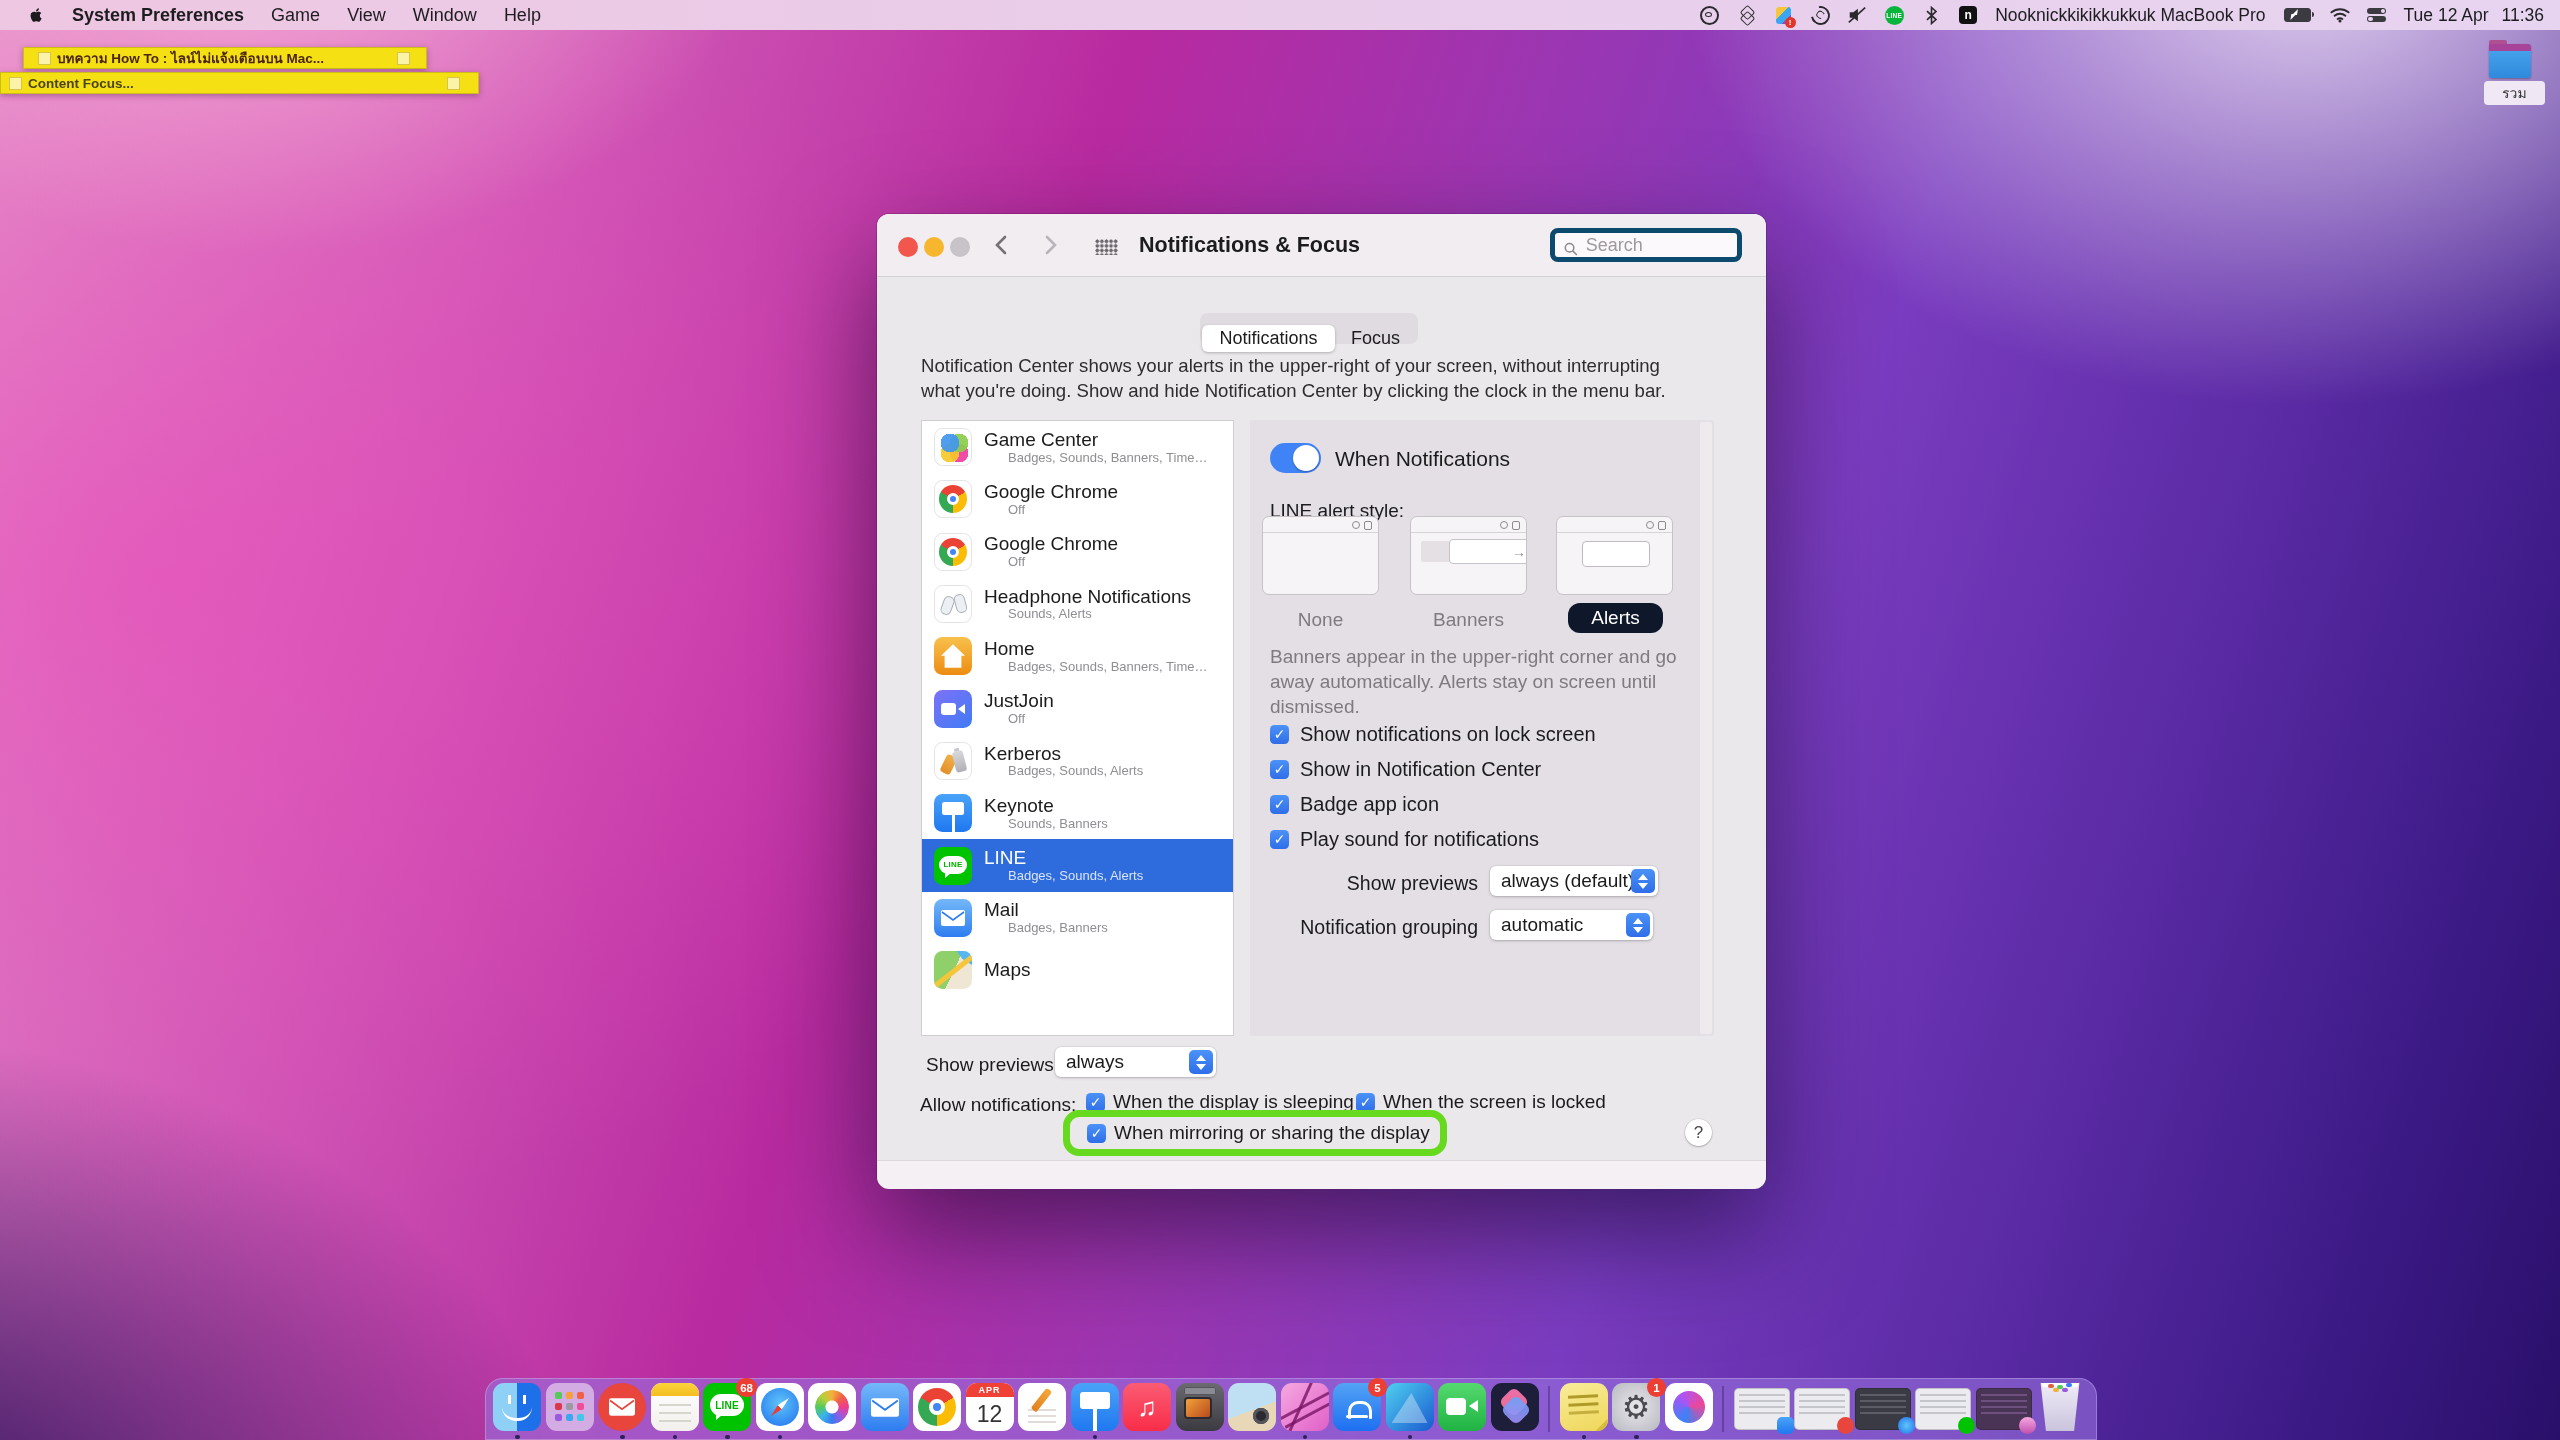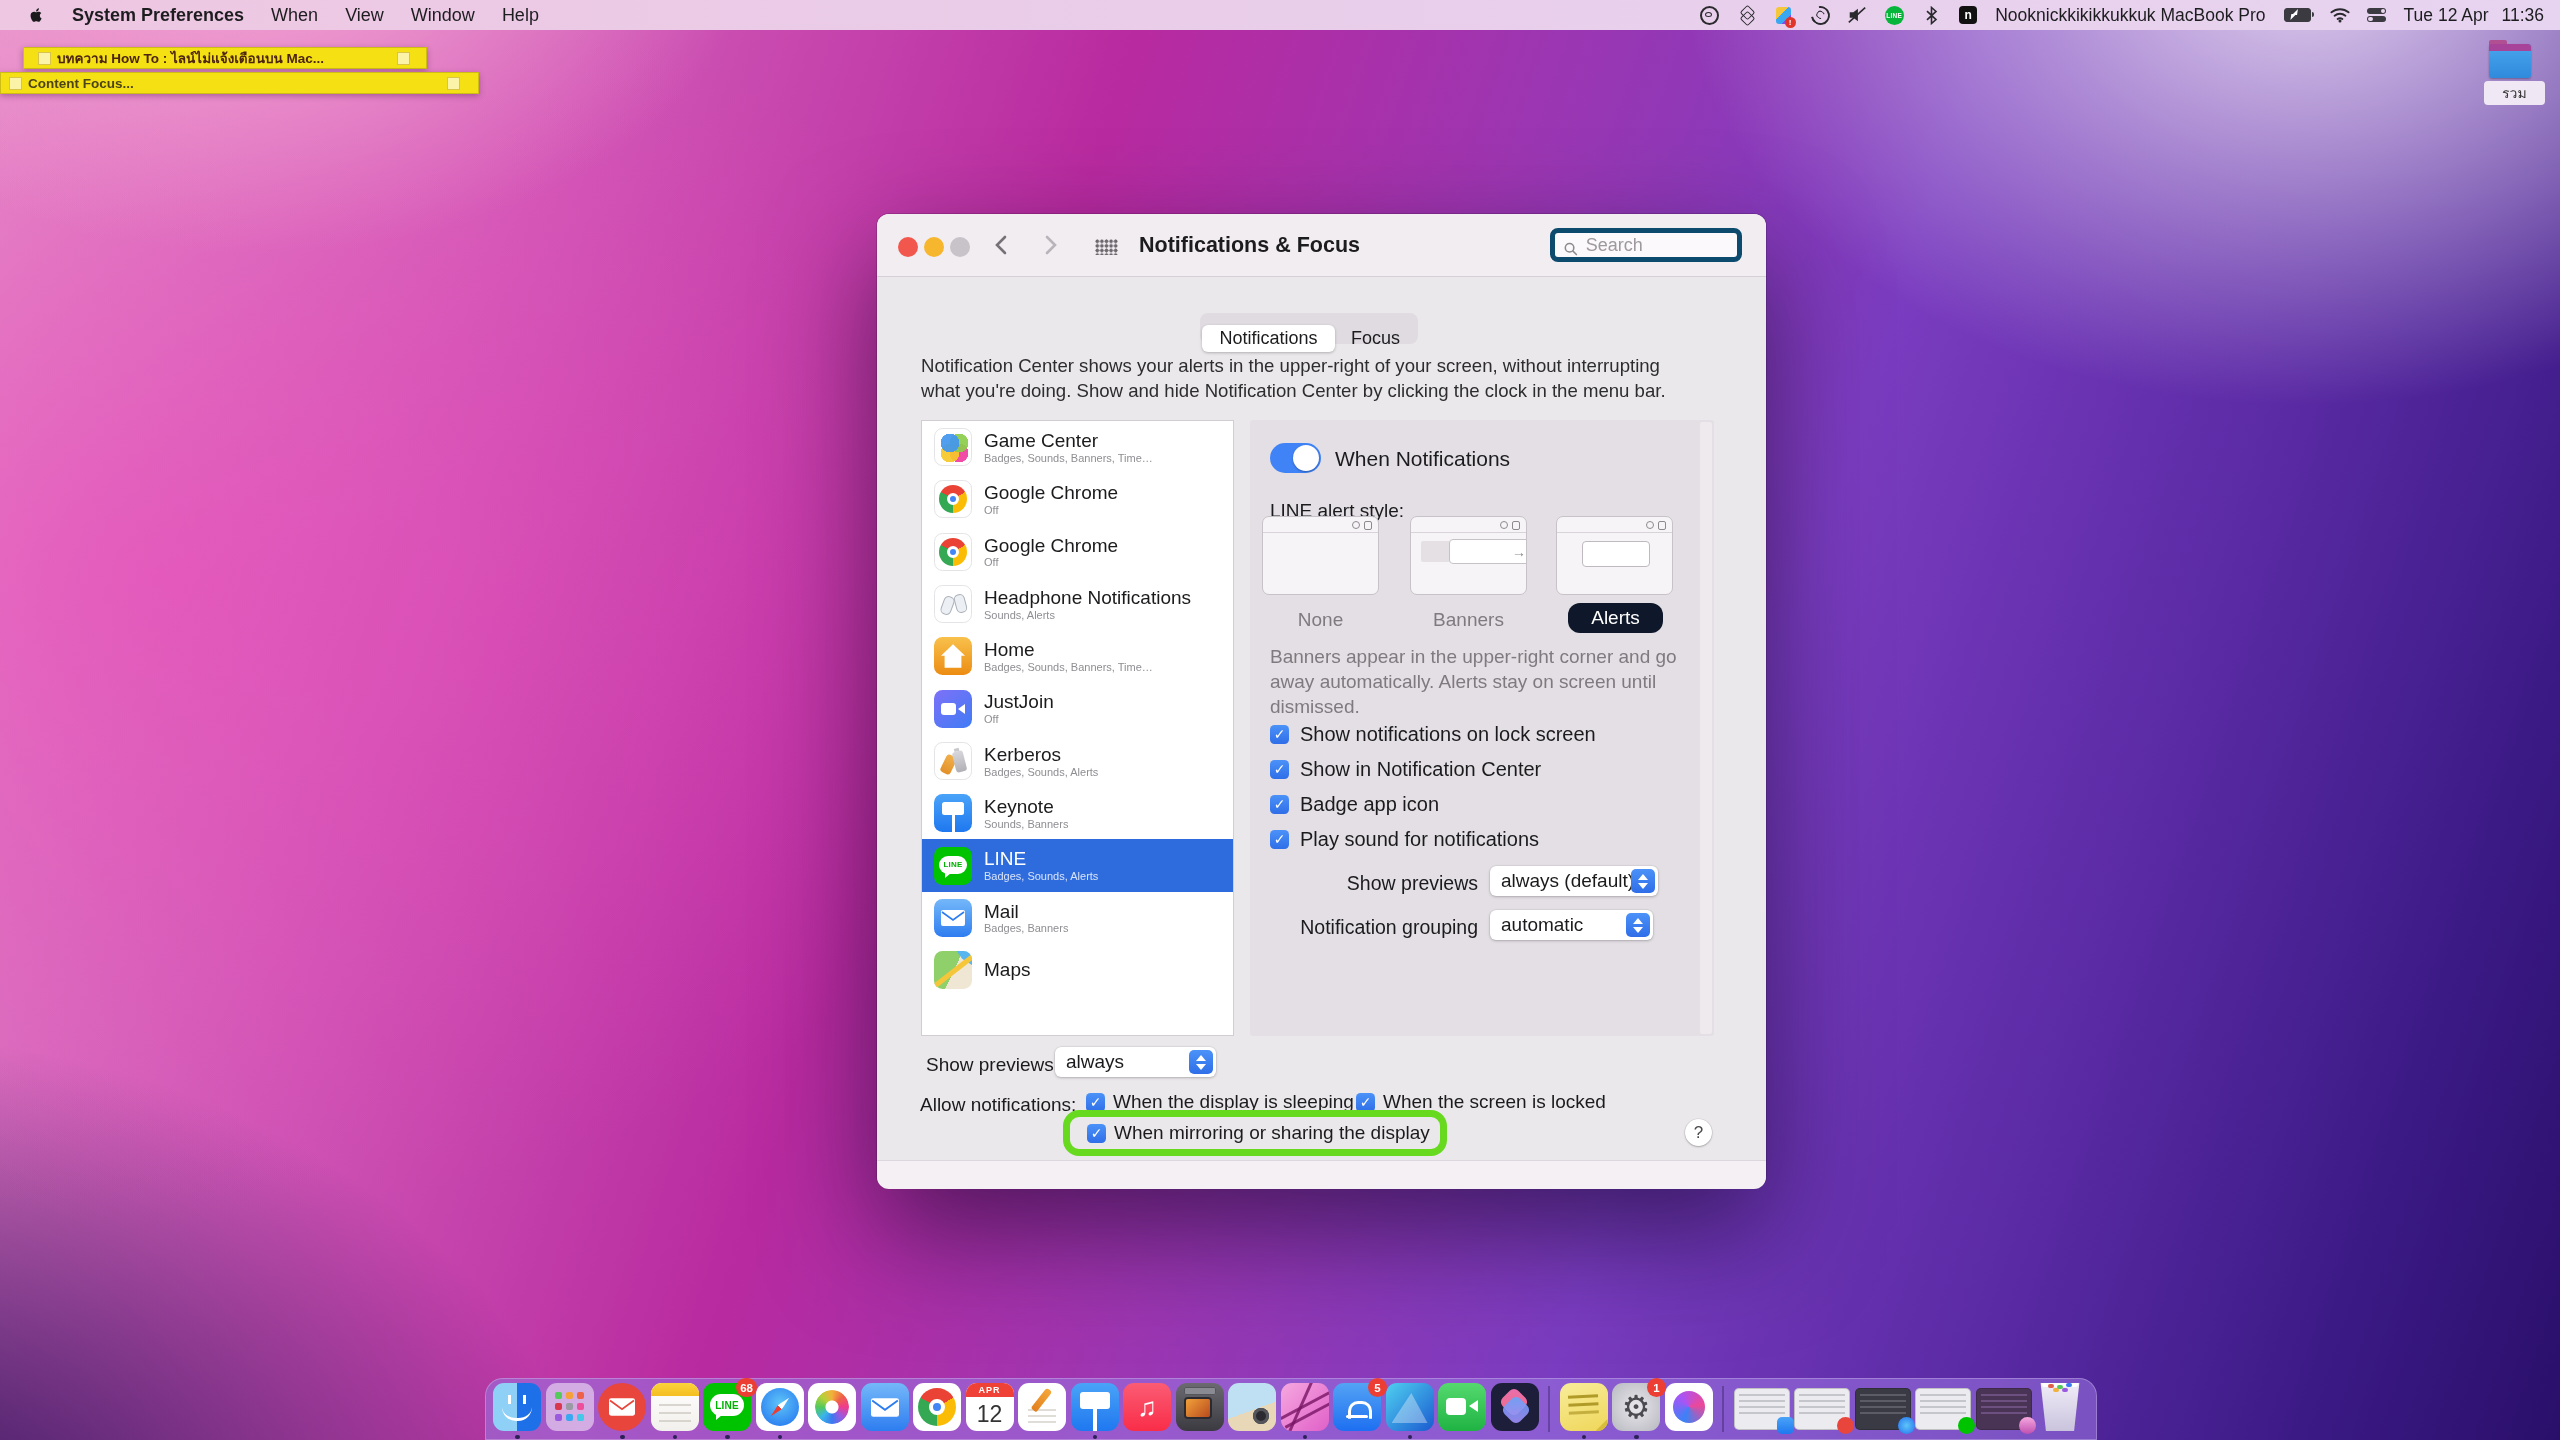--- a/index.html
+++ b/index.html
@@ -87,21 +87,21 @@
   .tab.sel{background:#fff;box-shadow:0 1px 3px rgba(0,0,0,.25);width:133px;}
   .tab.unsel{width:81px;}
   .wdesc{position:absolute;left:44px;top:139px;width:745px;font-size:18.6px;line-height:1.36;color:#2d2d2f;}
   
   .applist{position:absolute;left:44px;top:206px;width:313px;height:616px;background:#fff;border:1px solid #d2cdd2;
     box-sizing:border-box;overflow:hidden;}
   .row{display:flex;align-items:center;height:52.3px;}
   .row.sel{background:#2e6bdd;}
   .ai{width:38px;height:38px;border-radius:8.5px;margin:0 12px;flex:none;position:relative;overflow:hidden;box-sizing:border-box;}
   .rname{font-size:19px;color:#1b1b1d;line-height:1.15;}
-  .rdet{font-size:11px;color:#8e8e93;line-height:1.15;}
+  .rdet{font-size:13px;color:#8e8e93;line-height:1.15;margin-left:24px;}
   .row.sel .rname{color:#fff;} .row.sel .rdet{color:#d9e4fa;}
   
   .ic-gc{background:#fff;border:1px solid #e4e4e7;}
   .ic-gc::before{content:"";position:absolute;inset:0;background:
     radial-gradient(circle 9.5px at 15px 14px, rgba(66,150,238,.92) 97%, transparent),
     radial-gradient(circle 9.5px at 24px 14px, rgba(139,205,74,.92) 97%, transparent),
     radial-gradient(circle 9.5px at 15px 24px, rgba(246,200,40,.92) 97%, transparent),
     radial-gradient(circle 9.5px at 24px 24px, rgba(240,60,160,.92) 97%, transparent);}
   .ic-chrome{background:#fff;border:1px solid #e4e4e7;}
   .ic-chrome::before{content:"";position:absolute;left:4px;top:4px;width:28px;height:28px;border-radius:50%;
@@ -301,21 +301,21 @@
   <div class="wallpaper"></div>
 
   <div class="menubar">
     <div class="mb-left">
       <span class="apple">
         <svg class="sicon" width="17" height="20" viewBox="0 0 24 26">
             <path fill="#1b1b1d" d="M16.7 13.9c0-2.4 2-3.6 2.1-3.7-1.1-1.7-2.9-1.9-3.5-1.9-1.5-.2-2.9.9-3.7.9-.8 0-1.9-.9-3.2-.9-1.6 0-3.1 1-4 2.4-1.7 2.9-.4 7.2 1.2 9.6.8 1.2 1.8 2.5 3 2.4 1.2 0 1.7-.8 3.1-.8 1.4 0 1.9.8 3.2.8 1.3 0 2.2-1.2 3-2.4.9-1.4 1.3-2.7 1.3-2.8-.1 0-2.5-1-2.5-3.6zM14.4 6.6c.7-.8 1.1-1.9 1-3.1-1 0-2.2.7-2.9 1.5-.6.7-1.2 1.9-1 3 1.1.1 2.2-.6 2.9-1.4z"></path>
           </svg>
       </span>
       <span class="mb-app">System Preferences</span>
-      <span class="mb-item">When</span>
+      <span class="mb-item">Game</span>
       <span class="mb-item">View</span>
       <span class="mb-item">Window</span>
       <span class="mb-item">Help</span>
     </div>
     <div class="mb-right">
       <span class="st-ic">
           <span class="cc-ring"></span>
         </span>
       <span class="st-ic">
           <span class="shapes"></span>

